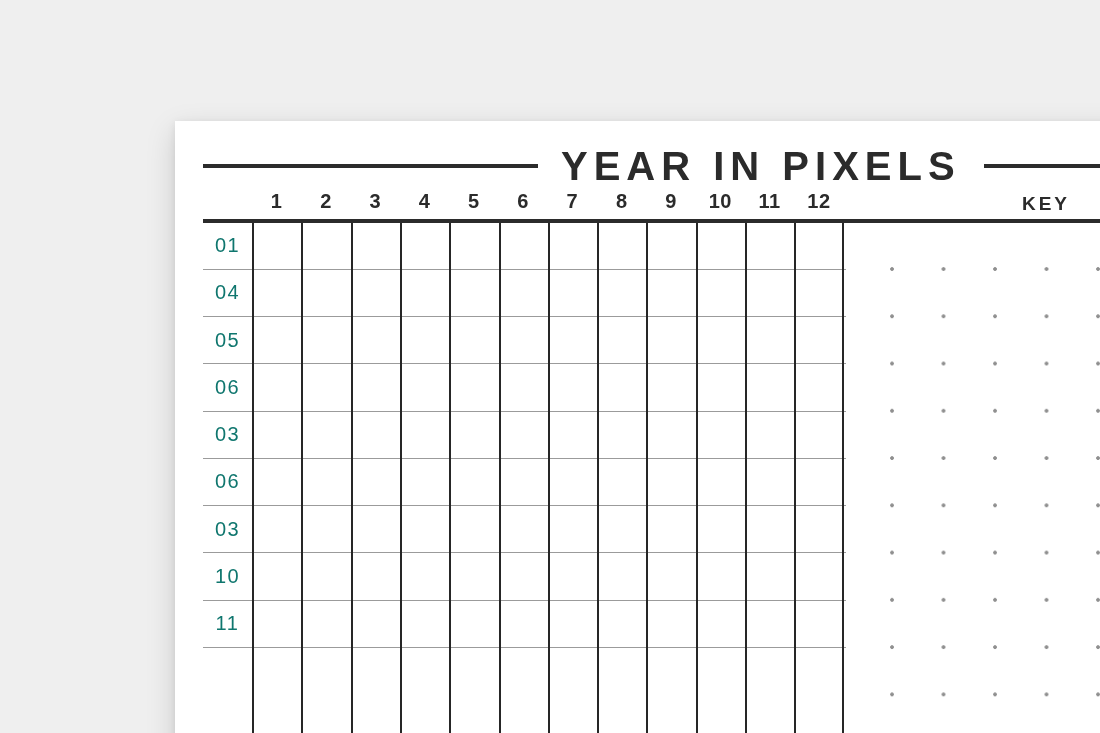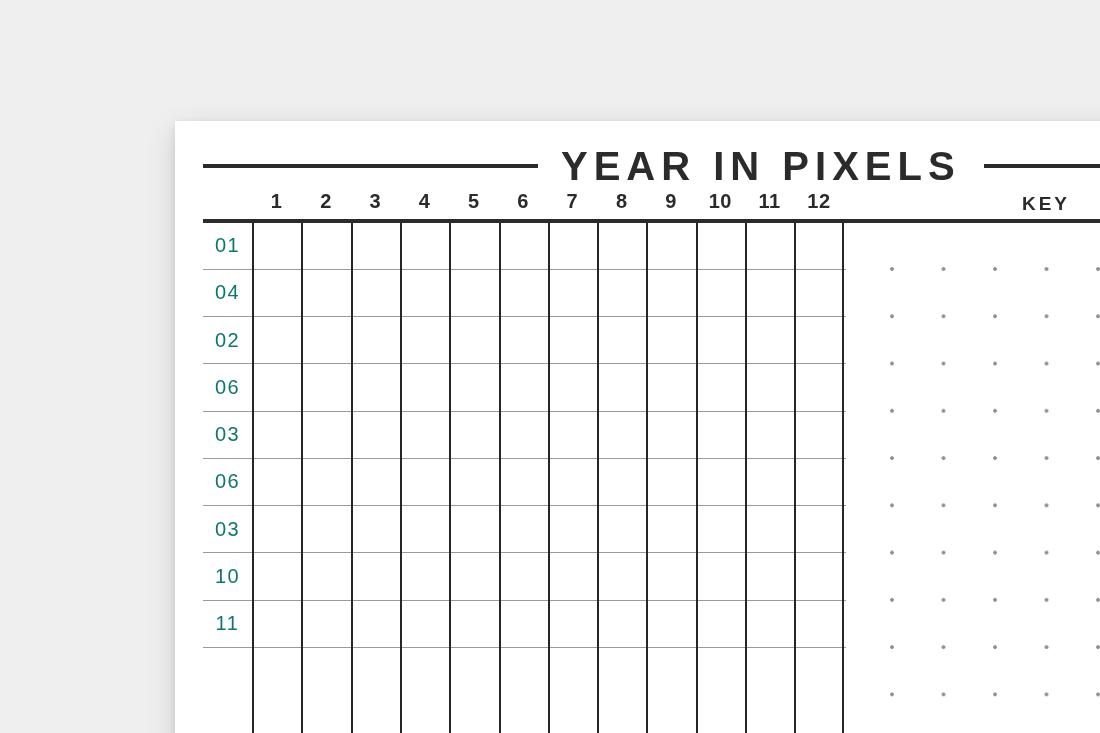--- a/index.html
+++ b/index.html
@@ -107,21 +107,21 @@
   <div class="grid-top-rule"></div>
 
   <div class="day-grid">
     <div class="day-row">
         <span class="day-label">01</span>
       </div>
       <div class="day-row">
         <span class="day-label">04</span>
       </div>
       <div class="day-row">
-        <span class="day-label">02</span>
+        <span class="day-label">05</span>
       </div>
       <div class="day-row">
         <span class="day-label">06</span>
       </div>
       <div class="day-row">
         <span class="day-label">03</span>
       </div>
       <div class="day-row">
         <span class="day-label">06</span>
       </div>

